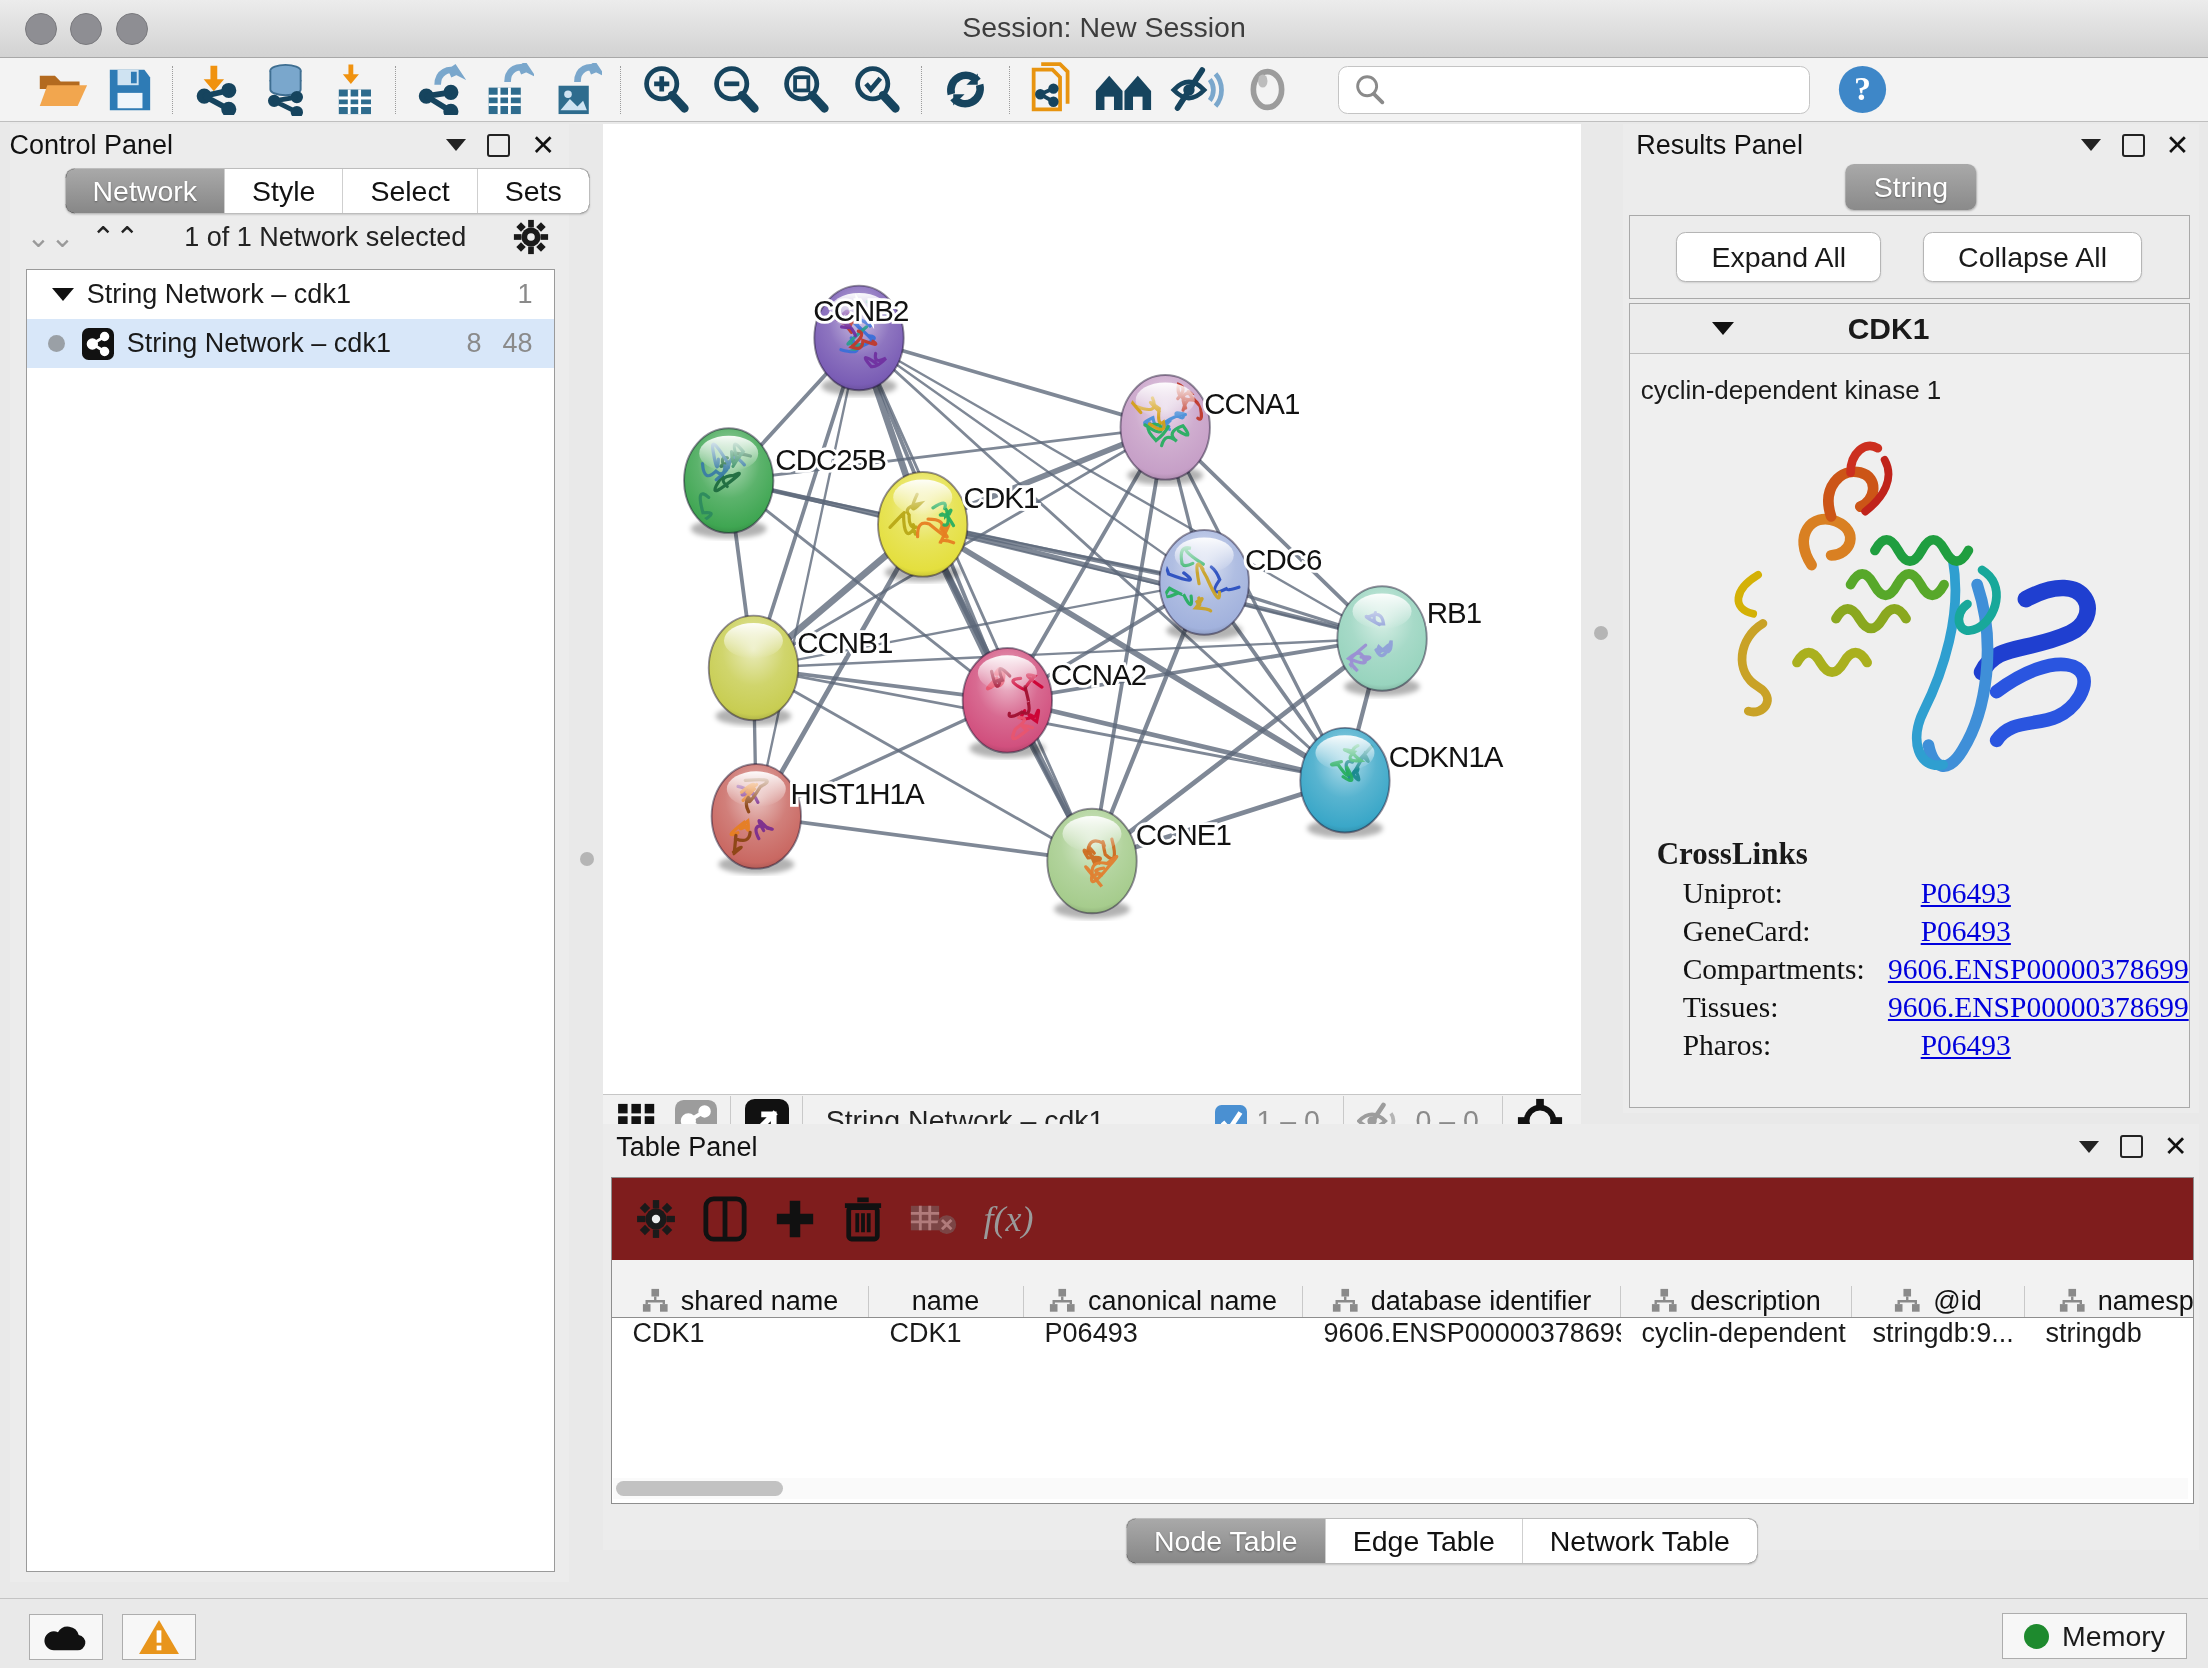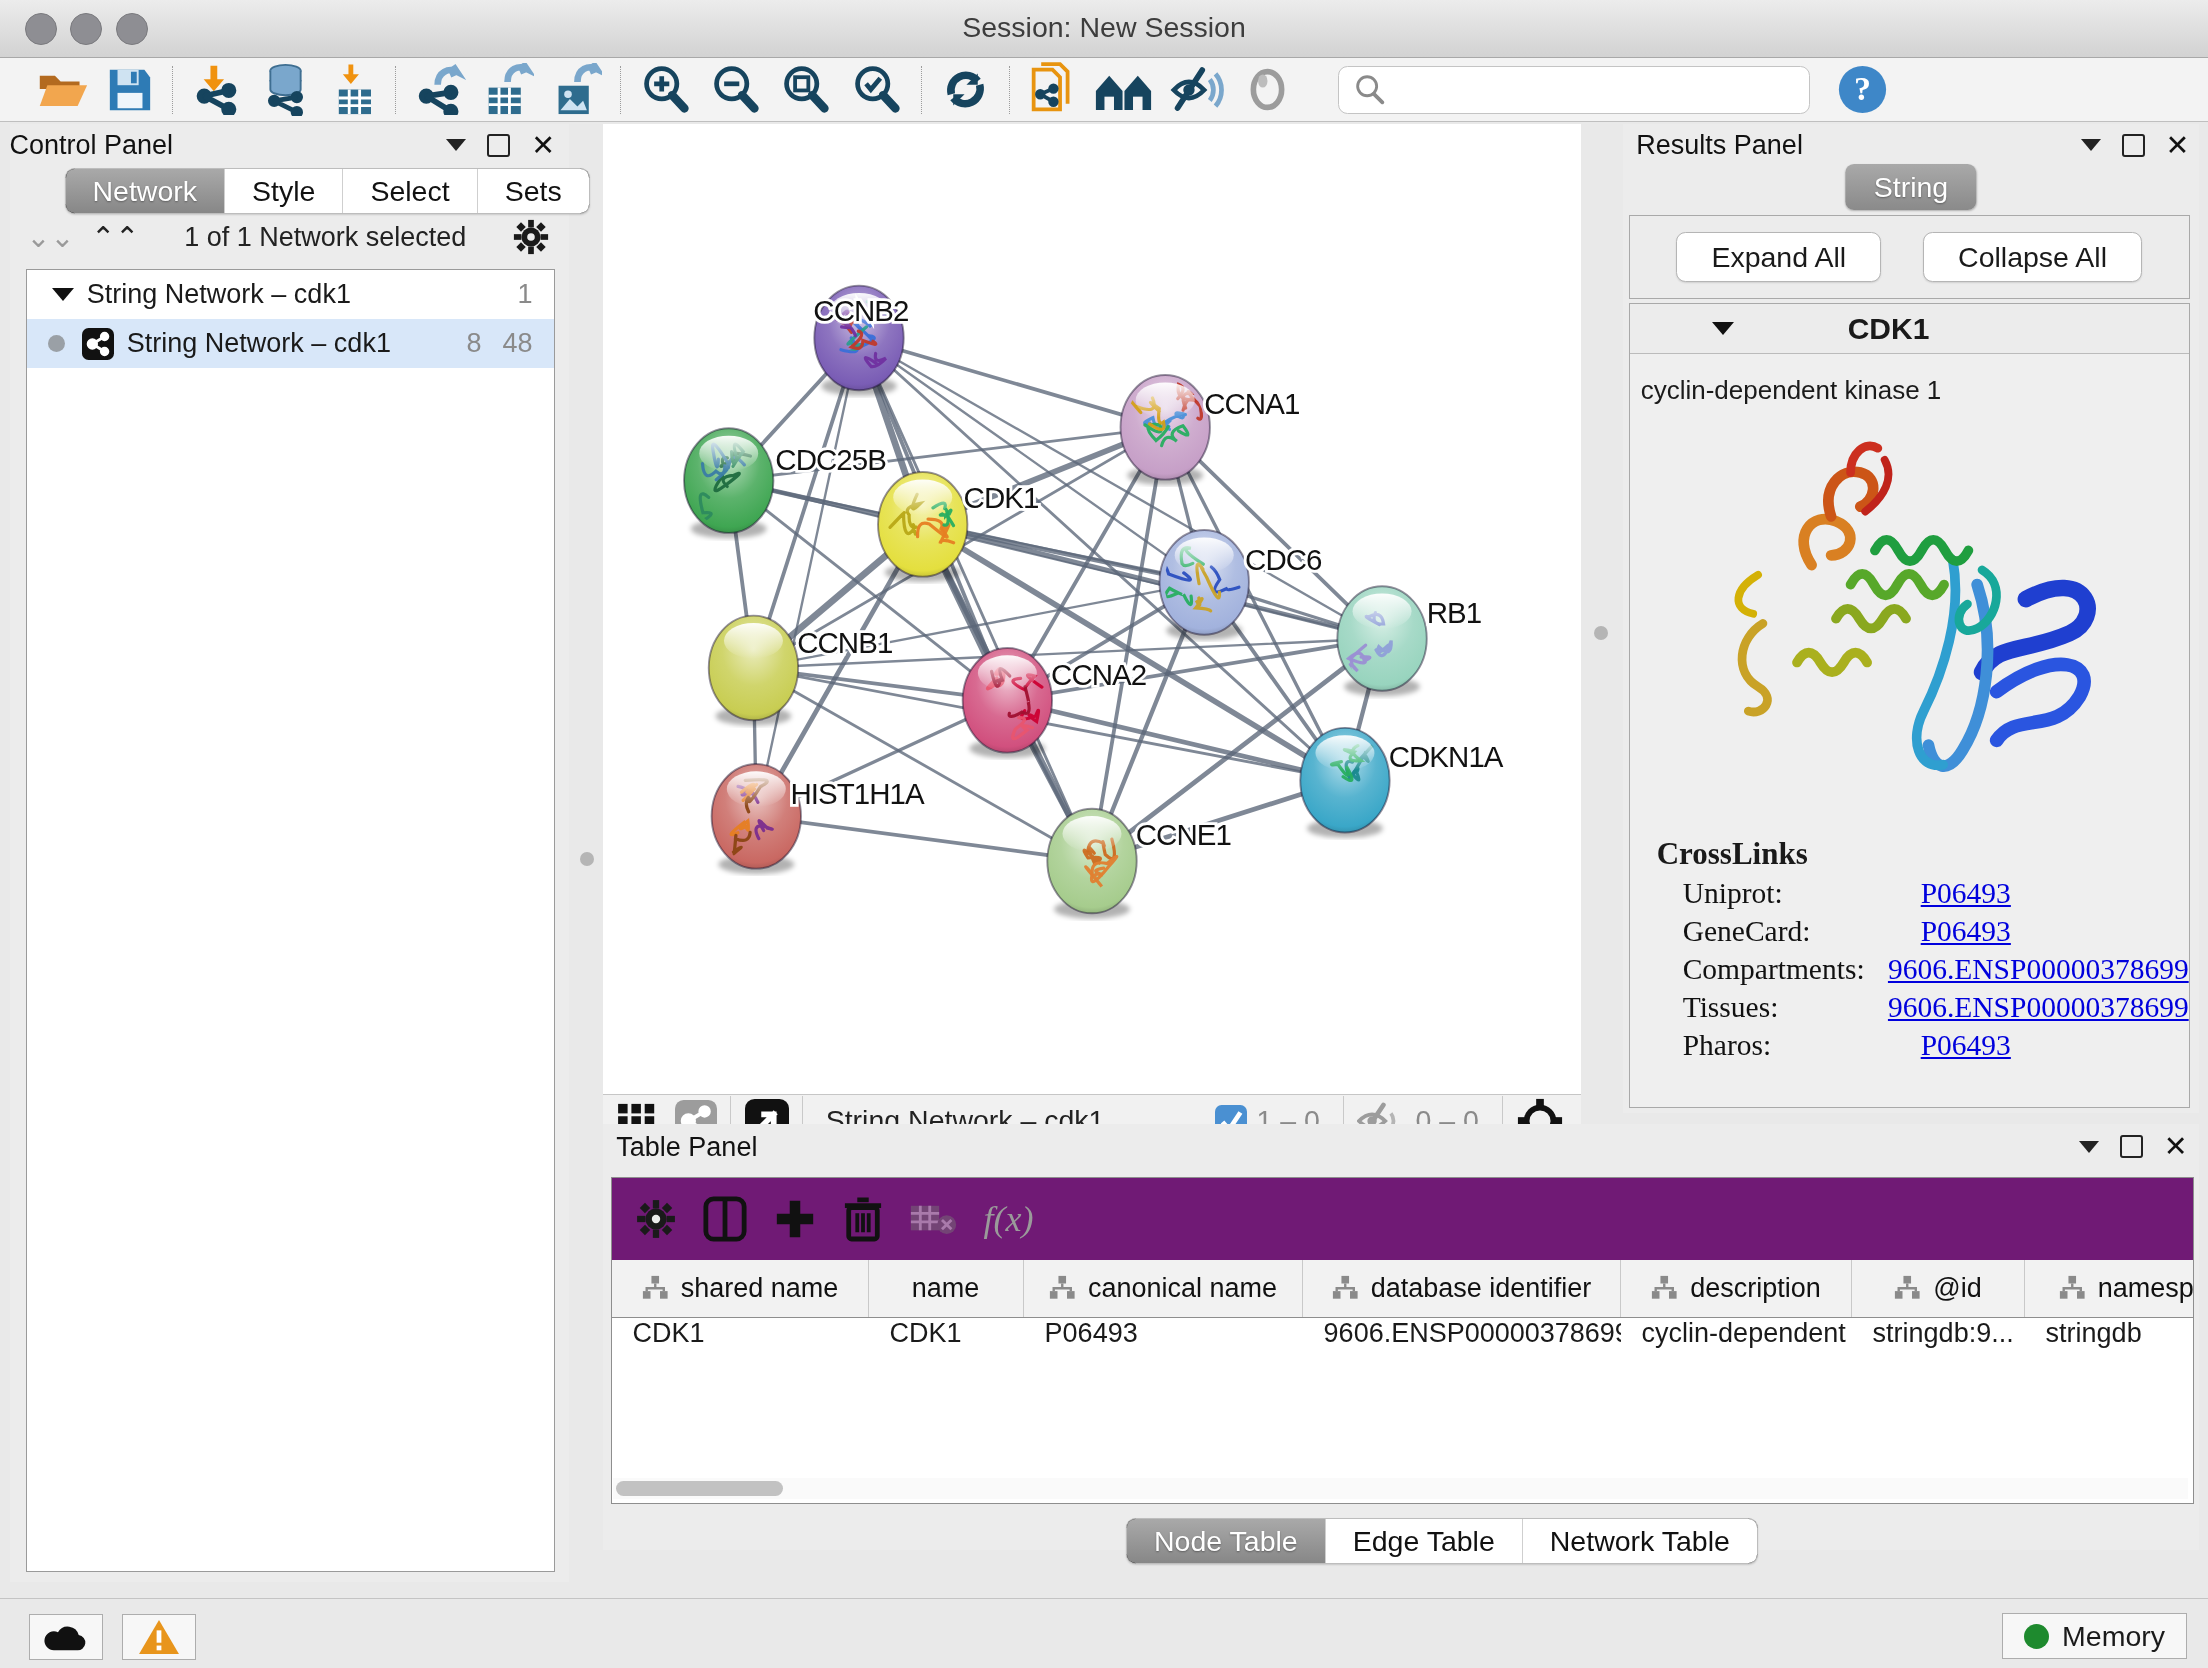--- a/index.html
+++ b/index.html
@@ -73,22 +73,22 @@
   .rp-desc{font-size:26px;margin:21px 0 0 11px;}
   .xl{font-family:"Liberation Serif","DejaVu Serif",serif;}
   .xl-title{font-size:31px;font-weight:bold;margin:7.6px 0 0 27px;}
   .xl-row{display:flex;font-size:29.5px;margin:5px 0 0 53px;}
   .xl-label{width:238px;color:#111;}
   .xl-link{color:#0000dd;text-decoration:underline;}
   
   .table-panel{left:603px;top:1124px;width:1596px;height:426px;background:#ececec;}
   .tp-frame{position:absolute;left:7.6px;top:53px;width:1581px;height:325px;border:1.9px solid #8e8e8e;
       background:#fff;overflow:hidden;}
-  .tp-toolbar{height:82px;background:#701a75;display:flex;align-items:center;gap:26px;padding-left:23px;}
-  .thead{display:flex;background:#f2f2f2;border-bottom:1.9px solid #8e8e8e;height:57px;}
+  .tp-toolbar{height:82px;background:#7f1d1d;display:flex;align-items:center;gap:26px;padding-left:23px;}
+  .thead{display:flex;background:#f2f2f2;border-bottom:1.9px solid #8e8e8e;height:57px;align-items:flex-end;}
   .th{display:flex;align-items:center;justify-content:center;gap:11.4px;font-size:27px;color:#111;
       border-right:1px solid #c9c9c9;box-sizing:border-box;flex:none;overflow:hidden;}
   .trowdata{display:flex;height:44px;}
   .td{font-size:27px;padding-left:21px;box-sizing:border-box;flex:none;overflow:hidden;white-space:nowrap;}
   .hscroll{position:absolute;left:9.5px;top:354px;width:1575px;height:21px;background:#fafafa;}
   .hthumb{position:absolute;left:3.8px;top:2.9px;width:167px;height:15px;border-radius:7.6px;background:#c2c2c2;}
   .tp-tabs{position:absolute;left:523px;top:394px;}
   
   .statusbar{left:0;top:1598px;width:2208px;height:70px;background:#e9e9e9;border-top:1px solid #c4c4c4;}
   .sb-btn{position:absolute;top:15px;width:72px;height:44px;background:#f7f7f7;border:1.9px solid #adadad;

